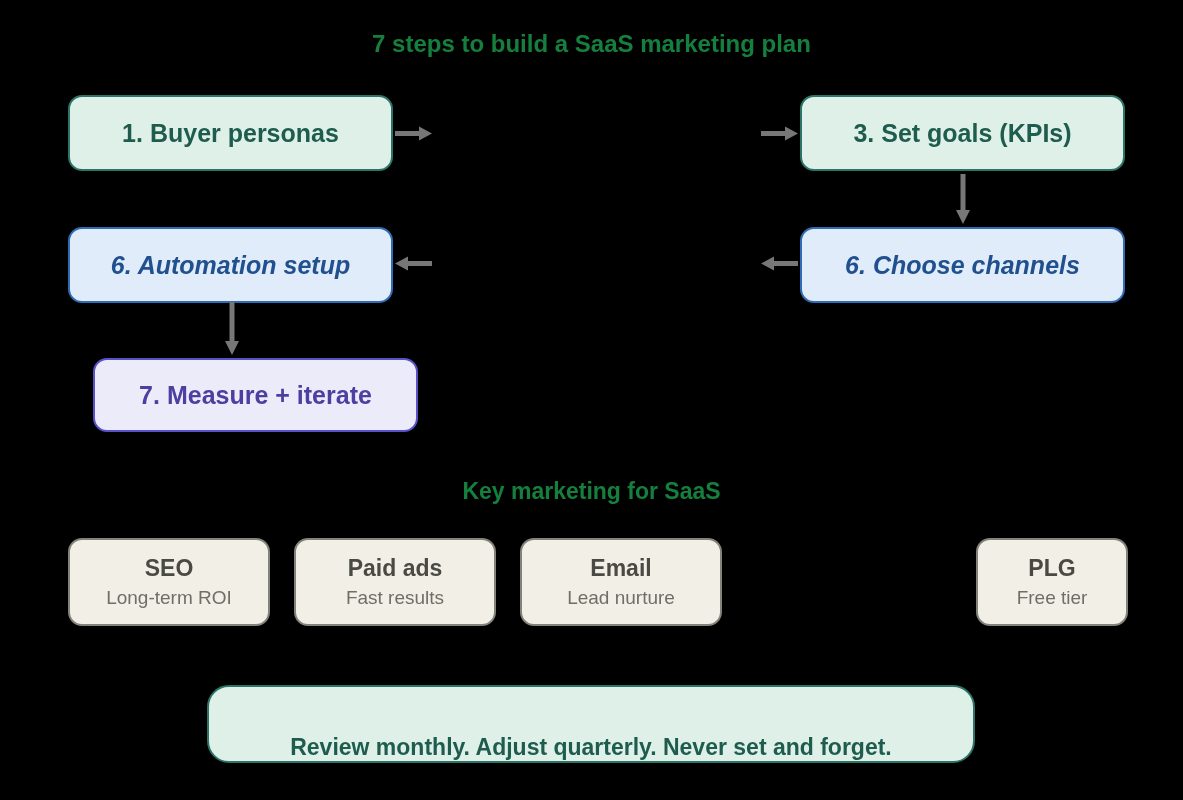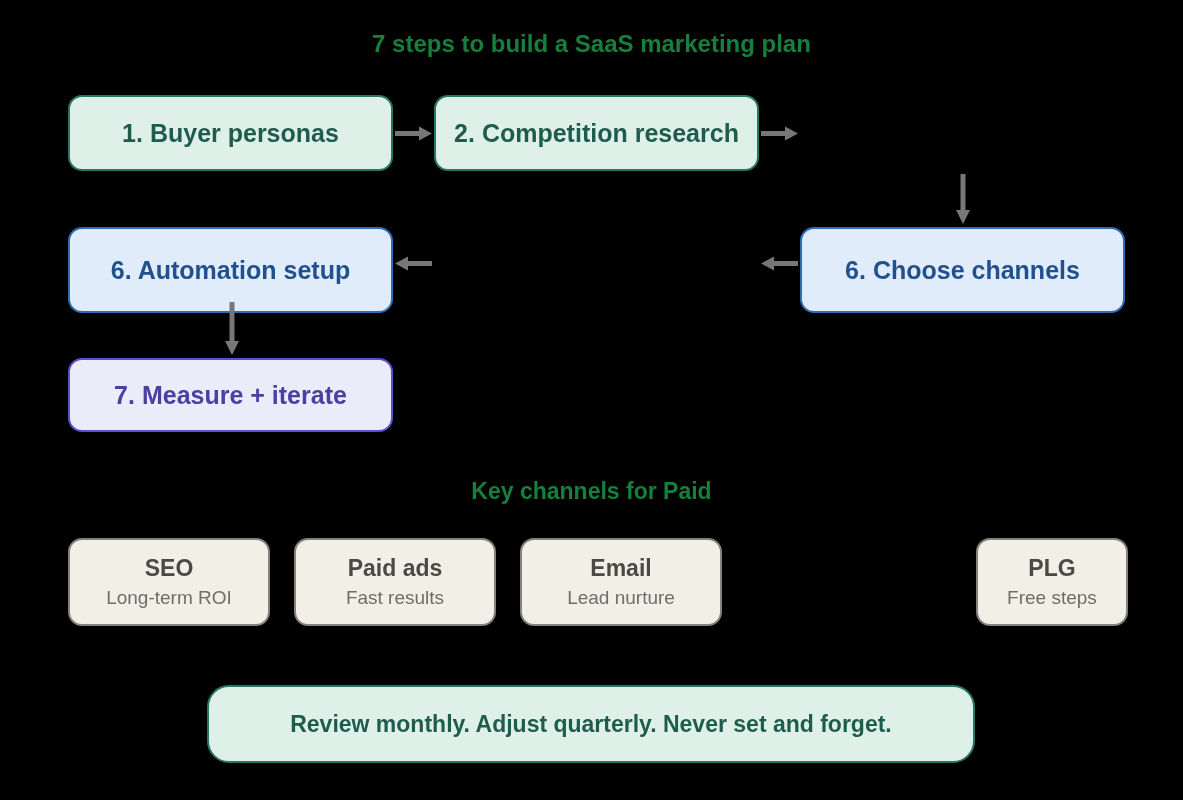--- a/index.html
+++ b/index.html
@@ -18,57 +18,57 @@
   #main-title{top:30px;font-size:24px;}
   #channels-title{top:478px;font-size:23px;}
   .box{
     position:absolute;width:325px;box-sizing:border-box;
     border-radius:14px;border:2.5px solid;
     display:flex;align-items:center;justify-content:center;
     font-weight:bold;font-size:25px;
   }
   .box.green{background:var(--step-green-bg,#dff0e8);border-color:var(--step-green-border,#2a7567);color:var(--step-green-text,#1e5c4e);align-items:center;}
   .box.blue{background:var(--step-blue-bg,#e1ecfb);border-color:var(--step-blue-border,#2e6cb5);color:var(--step-blue-text,#21508f);}
-  .box.purple{background:var(--step-purple-bg,#ecebfa);border-color:var(--step-purple-border,#5a50c8);color:var(--step-purple-text,#4b3fa0);}
+  .box.purple{background:var(--step-purple-bg,#ecebfa);border-color:var(--step-purple-border,#5a50c8);color:var(--step-purple-text,#4b3fa0);margin-left:25px;}
   .row1{top:95px;height:76px;}
-  .row2{top:227px;height:86px;}
+  .row2{top:227px;height:76px;font-style:italic;}
   .row3{top:358px;height:74px;}
   .card{
     position:absolute;top:538px;height:88px;box-sizing:border-box;
     background:var(--card-bg,#f2efe6);
     border:2px solid var(--card-border,#83837b);
     border-radius:14px;
     display:flex;flex-direction:column;align-items:center;justify-content:center;gap:5px;
   }
   .card .name{font-weight:bold;font-size:23px;color:var(--card-title,#4a4a44);}
   .card .desc{font-size:19px;color:var(--card-subtitle,#6f6f67);}
   #banner{
     position:absolute;left:207px;top:685px;width:768px;height:78px;box-sizing:border-box;
     background:var(--step-green-bg,#dff0e8);
     border:2.5px solid var(--step-green-border,#2a7567);
     border-radius:22px;
-    display:flex;align-items:center;justify-content:center;
+    display:flex;align-items:flex-end;justify-content:center;
     font-weight:bold;font-size:23px;color:var(--step-green-text,#1e5c4e);
   }
   svg.arrow{position:absolute;overflow:visible;}
   svg.arrow line{stroke:var(--arrow,#777);stroke-width:5;}
   svg.arrow polygon{fill:var(--arrow,#777);}
 </style>
 </head>
 <body>
 
 <div id="canvas">
 
   <div id="main-title" class="heading">7 steps to build a SaaS marketing plan</div>
 
   <div class="box green row1" style="left:68px">
     <span>1. Buyer personas</span>
   </div>
-  <div class="box green row1" style="left:434px">
-    <span>2. Competition research</span>
+  <div class="box green row1" style="left:800px">
+    <span>3. Set goals (KPIs)</span>
   </div>
 
   <div class="box blue row2" style="left:68px">
     <span>6. Automation setup</span>
   </div>
   <div class="box blue row2" style="left:800px">
     <span>6. Choose channels</span>
   </div>
 
   <div class="box purple row3" style="left:68px">
@@ -93,36 +93,36 @@
   </svg>
   <svg class="arrow" style="left:395px;top:253px" width="37" height="21">
     <line x1="37" y1="10.5" x2="11" y2="10.5"></line>
       <polygon points="13,3.5 0,10.5 13,17.5"></polygon>
   </svg>
   <svg class="arrow" style="left:221px;top:302px" width="22" height="54">
     <line x1="11" y1="0" x2="11" y2="41"></line>
       <polygon points="4,39 11,53 18,39"></polygon>
   </svg>
 
-  <div id="channels-title" class="heading">Key channels for Paid</div>
+  <div id="channels-title" class="heading">Key marketing for SaaS</div>
 
   <div class="card" style="left:68px;width:202px">
     <span class="name">SEO</span>
     <span class="desc">Long-term ROI</span>
   </div>
   <div class="card" style="left:520px;width:202px">
     <span class="name">Email</span>
     <span class="desc">Lead nurture</span>
   </div>
   <div class="card" style="left:294px;width:202px">
     <span class="name">Paid ads</span>
     <span class="desc">Fast results</span>
   </div>
   <div class="card" style="left:976px;width:152px">
     <span class="name">PLG</span>
-    <span class="desc">Free steps</span>
+    <span class="desc">Free tier</span>
   </div>
 
   <div id="banner">
     <span>Review monthly. Adjust quarterly. Never set and forget.</span>
   </div>
 
 </div>
 
 </body></html>

